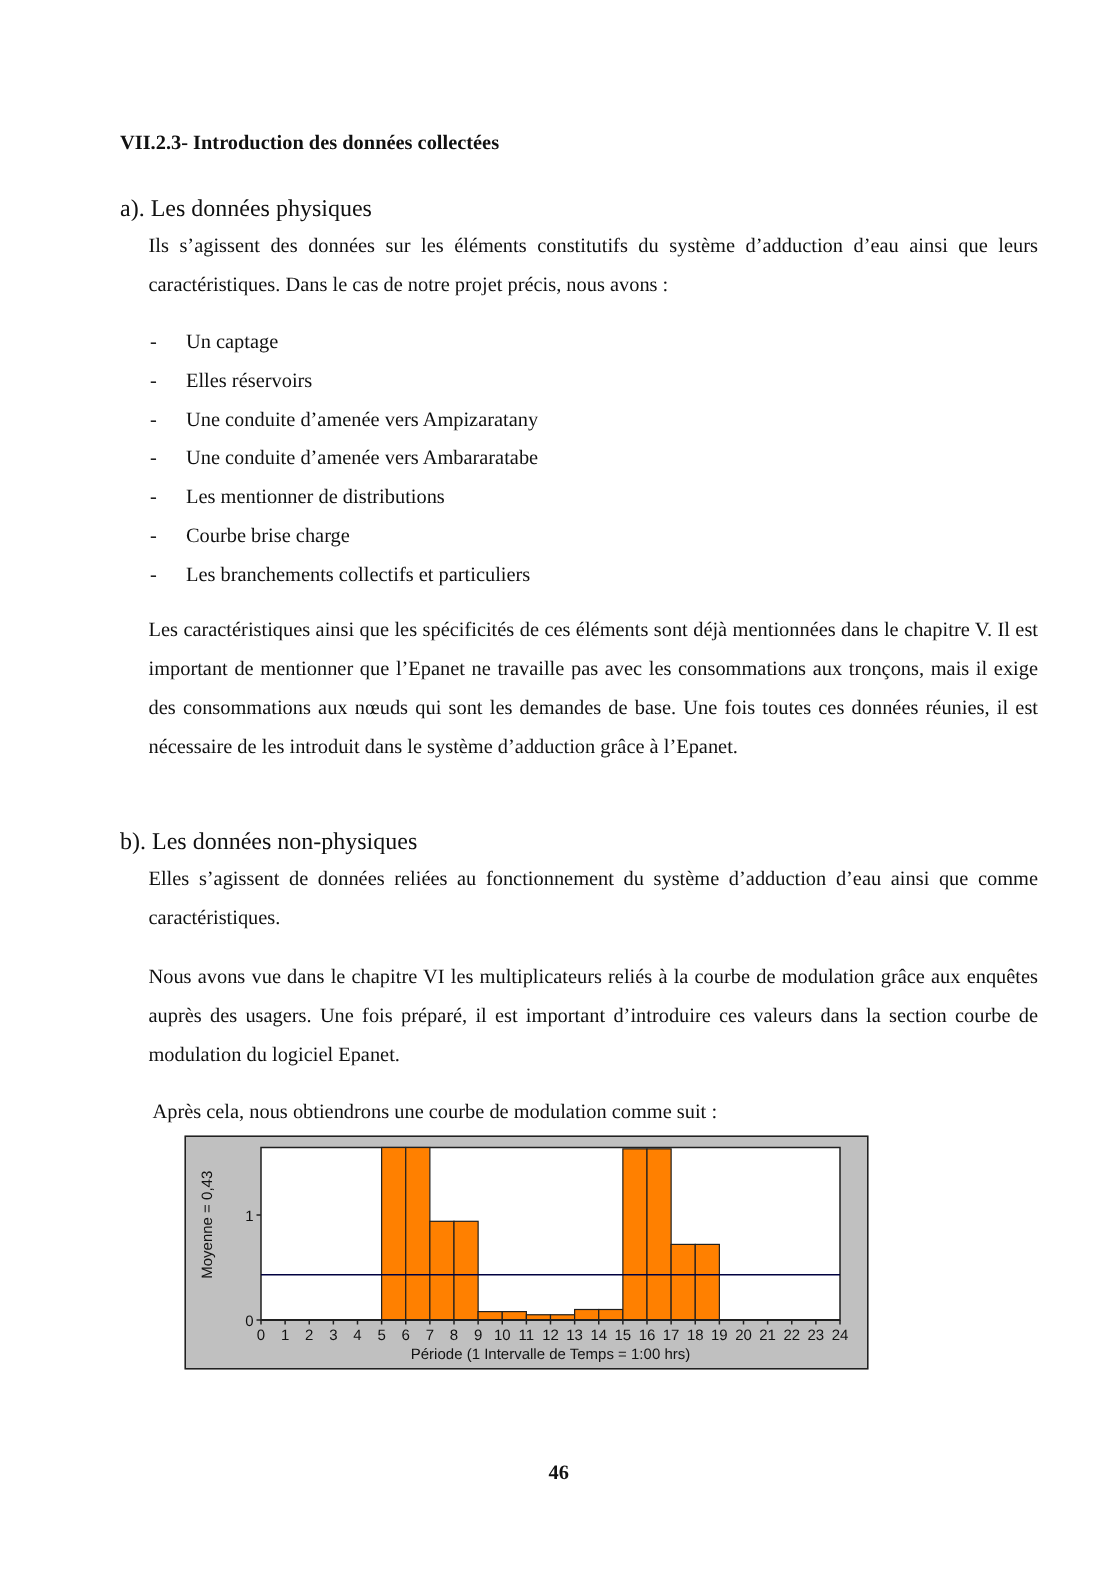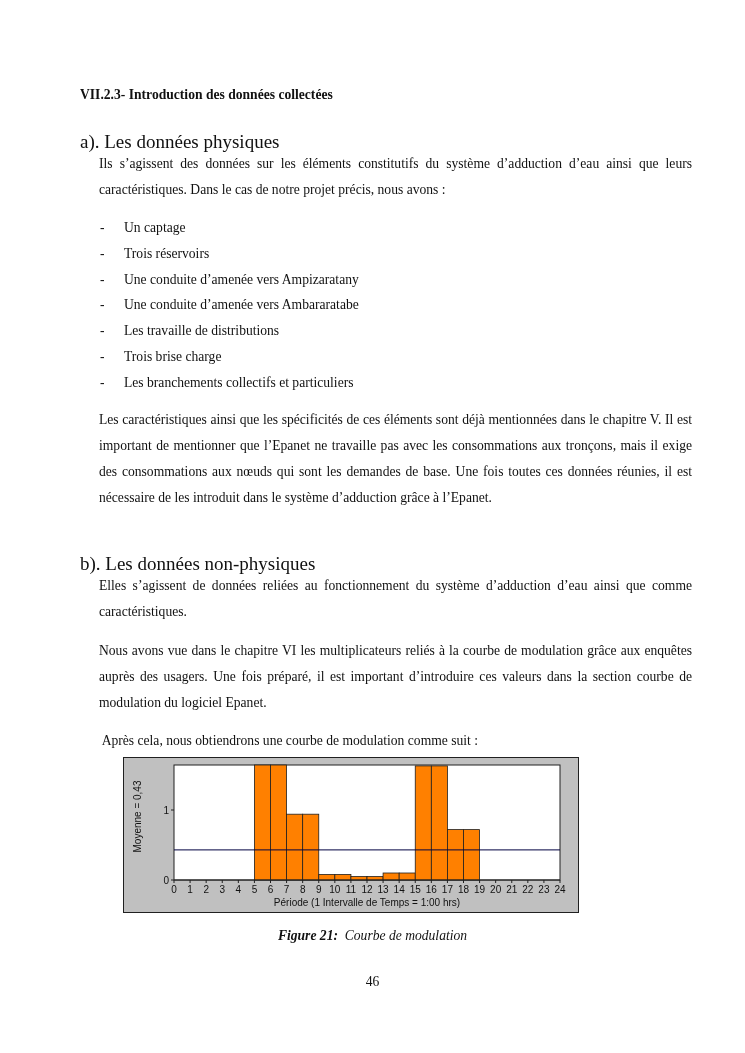--- a/index.html
+++ b/index.html
@@ -2,48 +2,48 @@
 <html><head>
   <meta charset="utf-8">
   <style>
     html, body { margin: 0; padding: 0; background: #ffffff; }
     body { width: 745px; height: 1053px; position: relative; overflow: hidden;
            font-family: "Liberation Serif", "DejaVu Serif", serif; color: #111; }
     .page { position: absolute; left: 0; top: 0; width: 745px; height: 1053px; }
     .text { position: absolute; left: 80px; width: 593px; font-size: 13.6px; line-height: 26px; margin-left: 19px; }
     .justify { text-align: justify; text-align-last: left; }
     .heading { position: absolute; left: 80px; top: 87px; font-weight: bold; font-size: 13.6px; }
-    .sub { position: absolute; left: 80px; font-size: 19px; }
+    .sub { position: absolute; left: 80px; font-size: 16px; }
     ul.dash { position: absolute; left: 100px; top: 215px; margin: 0; padding: 0; list-style: none; font-size: 13.6px; }
     ul.dash li { height: 25.8px; line-height: 25.8px; position: relative; padding-left: 24px; }
     ul.dash li .bullet { position: absolute; left: 0; }
     .chart-frame { position: absolute; left: 123px; top: 757px; width: 456px; height: 156px;
                    background: #c0c0c0; border: 1px solid #202020; box-sizing: border-box; }
     .chart-svg { position: absolute; left: 0; top: 0; }
     .caption { position: absolute; top: 928px; left: 0; width: 745px; text-align: center; font-size: 13.6px; font-style: italic; }
     .caption b { font-style: italic; }
-    .pagenum { position: absolute; top: 974px; left: 0; width: 745px; text-align: center; font-size: 13.6px; }
+    .pagenum { position: absolute; top: 974px; left: 0; width: 745px; text-align: center; font-size: 13.6px; font-weight: bold; }
   </style>
 </head>
 <body>
 
 <div class="page">
 
   <div class="heading">VII.2.3- Introduction des données collectées</div>
 
   <div class="sub" style="top:131px;">a).  Les données physiques</div>
   <div class="text justify" style="top:151px;">Ils s’agissent des données sur les éléments constitutifs du système d’adduction d’eau ainsi que leurs caractéristiques. Dans le cas de notre projet précis, nous avons :</div>
 
   <ul class="dash">
     <li><span class="bullet">-</span><span>Un captage</span></li>
-    <li><span class="bullet">-</span><span>Trois réservoirs</span></li>
+    <li><span class="bullet">-</span><span>Elles réservoirs</span></li>
     <li><span class="bullet">-</span><span>Une conduite d’amenée vers Ampizaratany</span></li>
     <li><span class="bullet">-</span><span>Une conduite d’amenée vers Ambararatabe</span></li>
-    <li><span class="bullet">-</span><span>Les travaille de distributions</span></li>
-    <li><span class="bullet">-</span><span>Trois brise charge</span></li>
+    <li><span class="bullet">-</span><span>Les mentionner de distributions</span></li>
+    <li><span class="bullet">-</span><span>Courbe brise charge</span></li>
     <li><span class="bullet">-</span><span>Les branchements collectifs et particuliers</span></li>
   </ul>
 
   <div class="text justify" style="top:407px;">Les caractéristiques ainsi que les spécificités de ces éléments sont déjà mentionnées dans le chapitre V. Il est important de mentionner que l’Epanet ne travaille pas avec les consommations aux tronçons, mais il exige des consommations aux nœuds qui sont les demandes de base. Une fois toutes ces données réunies,  il est nécessaire de les introduit dans le système d’adduction grâce à l’Epanet.</div>
 
   <div class="sub" style="top:553px;text-align:center;">b). Les données non-physiques</div>
   <div class="text justify" style="top:573px;">Elles s’agissent de données reliées au fonctionnement du système d’adduction d’eau ainsi que comme caractéristiques.</div>
 
   <div class="text justify" style="top:638px;">Nous avons vue dans le chapitre VI les multiplicateurs reliés à la courbe de modulation grâce aux enquêtes auprès des usagers. Une fois préparé, il est important d’introduire ces valeurs dans la section courbe de modulation du logiciel Epanet.</div>
 
@@ -120,18 +120,15 @@
         <text x="436" y="135" font-size="10" text-anchor="middle" font-family="Liberation Sans, DejaVu Sans, sans-serif" fill="#111">24</text>
         <line x1="47" x2="50" y1="122" y2="122" stroke="#202020" stroke-width="1"></line>
         <text x="45" y="126" font-size="10" text-anchor="end" font-family="Liberation Sans, DejaVu Sans, sans-serif" fill="#111">0</text>
         <line x1="47" x2="50" y1="52" y2="52" stroke="#202020" stroke-width="1"></line>
         <text x="45" y="56" font-size="10" text-anchor="end" font-family="Liberation Sans, DejaVu Sans, sans-serif" fill="#111">1</text>
         <text x="243" y="148" font-size="10" text-anchor="middle" font-family="Liberation Sans, DejaVu Sans, sans-serif" fill="#111">Période (1 Intervalle de Temps = 1:00 hrs)</text>
         <text x="0" y="0" font-size="10" text-anchor="middle" font-family="Liberation Sans, DejaVu Sans, sans-serif" fill="#111" transform="translate(17,58.5) rotate(-90)">Moyenne = 0,43</text>
       </svg>
   </div>
 
-  <div class="caption">
-    <b>Figure 21:</b>&nbsp;&nbsp;<span>Courbe de modulation</span>
-  </div>
 
   <div class="pagenum">46</div>
 </div>
 
 </body></html>

